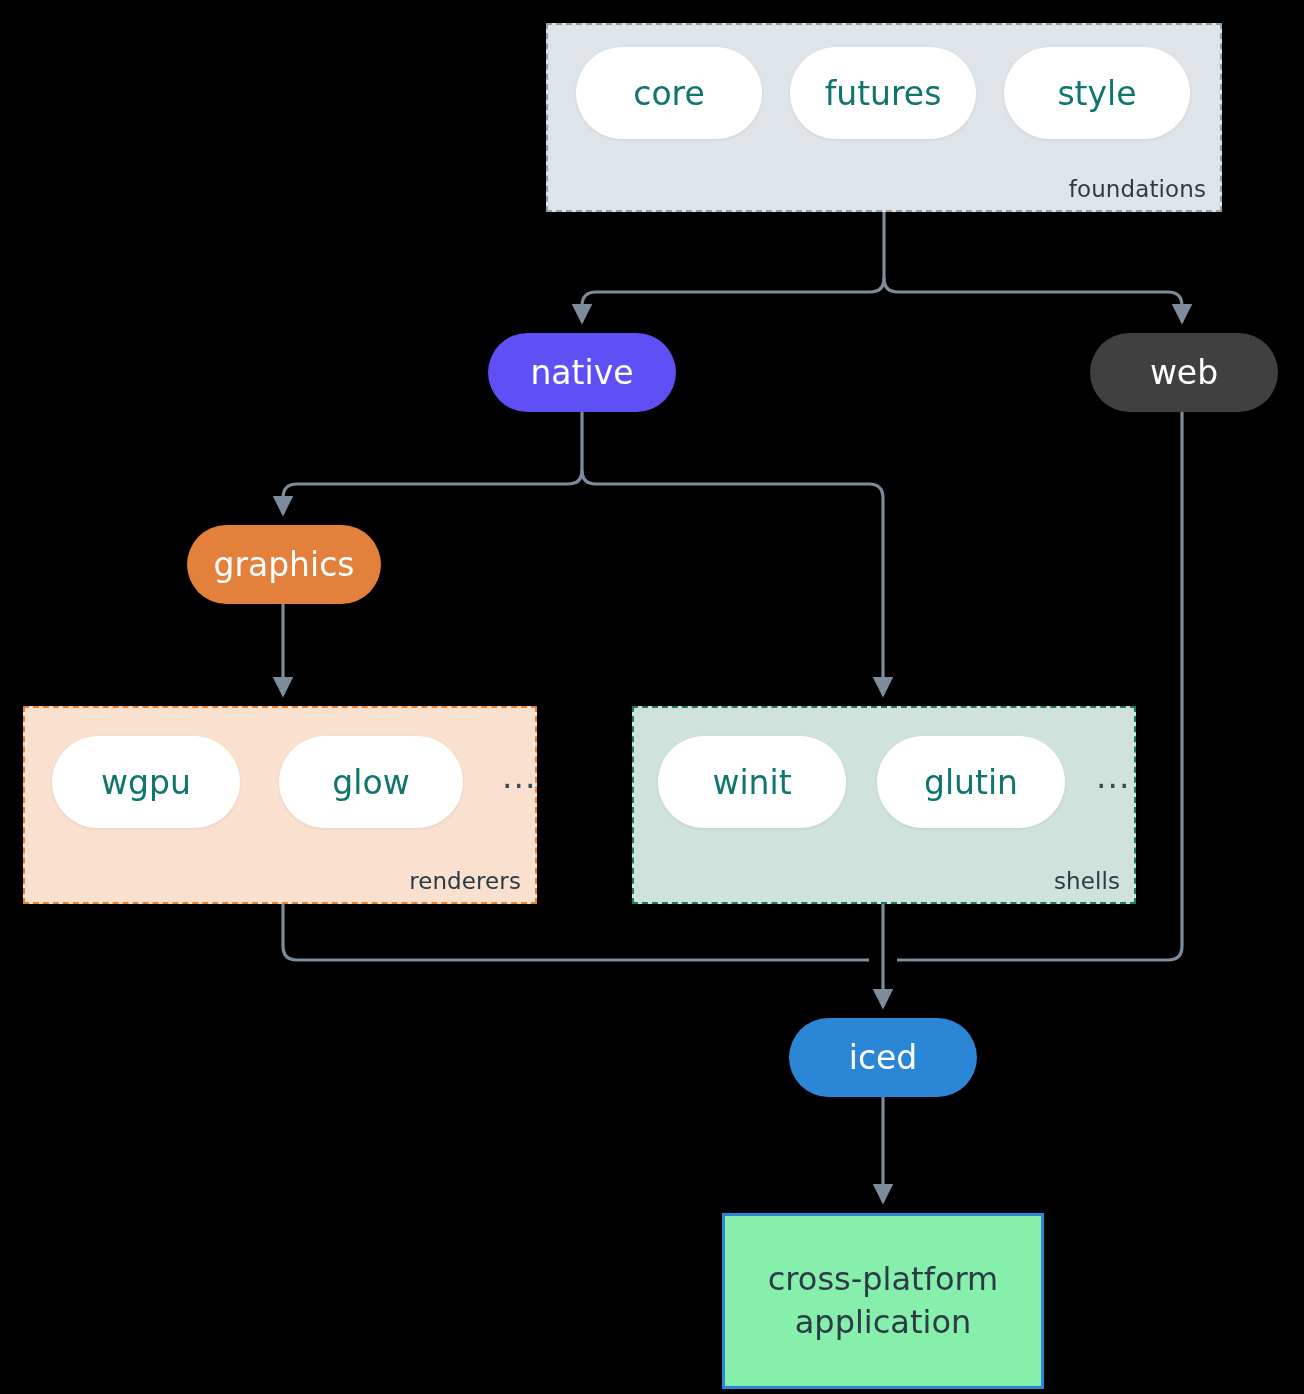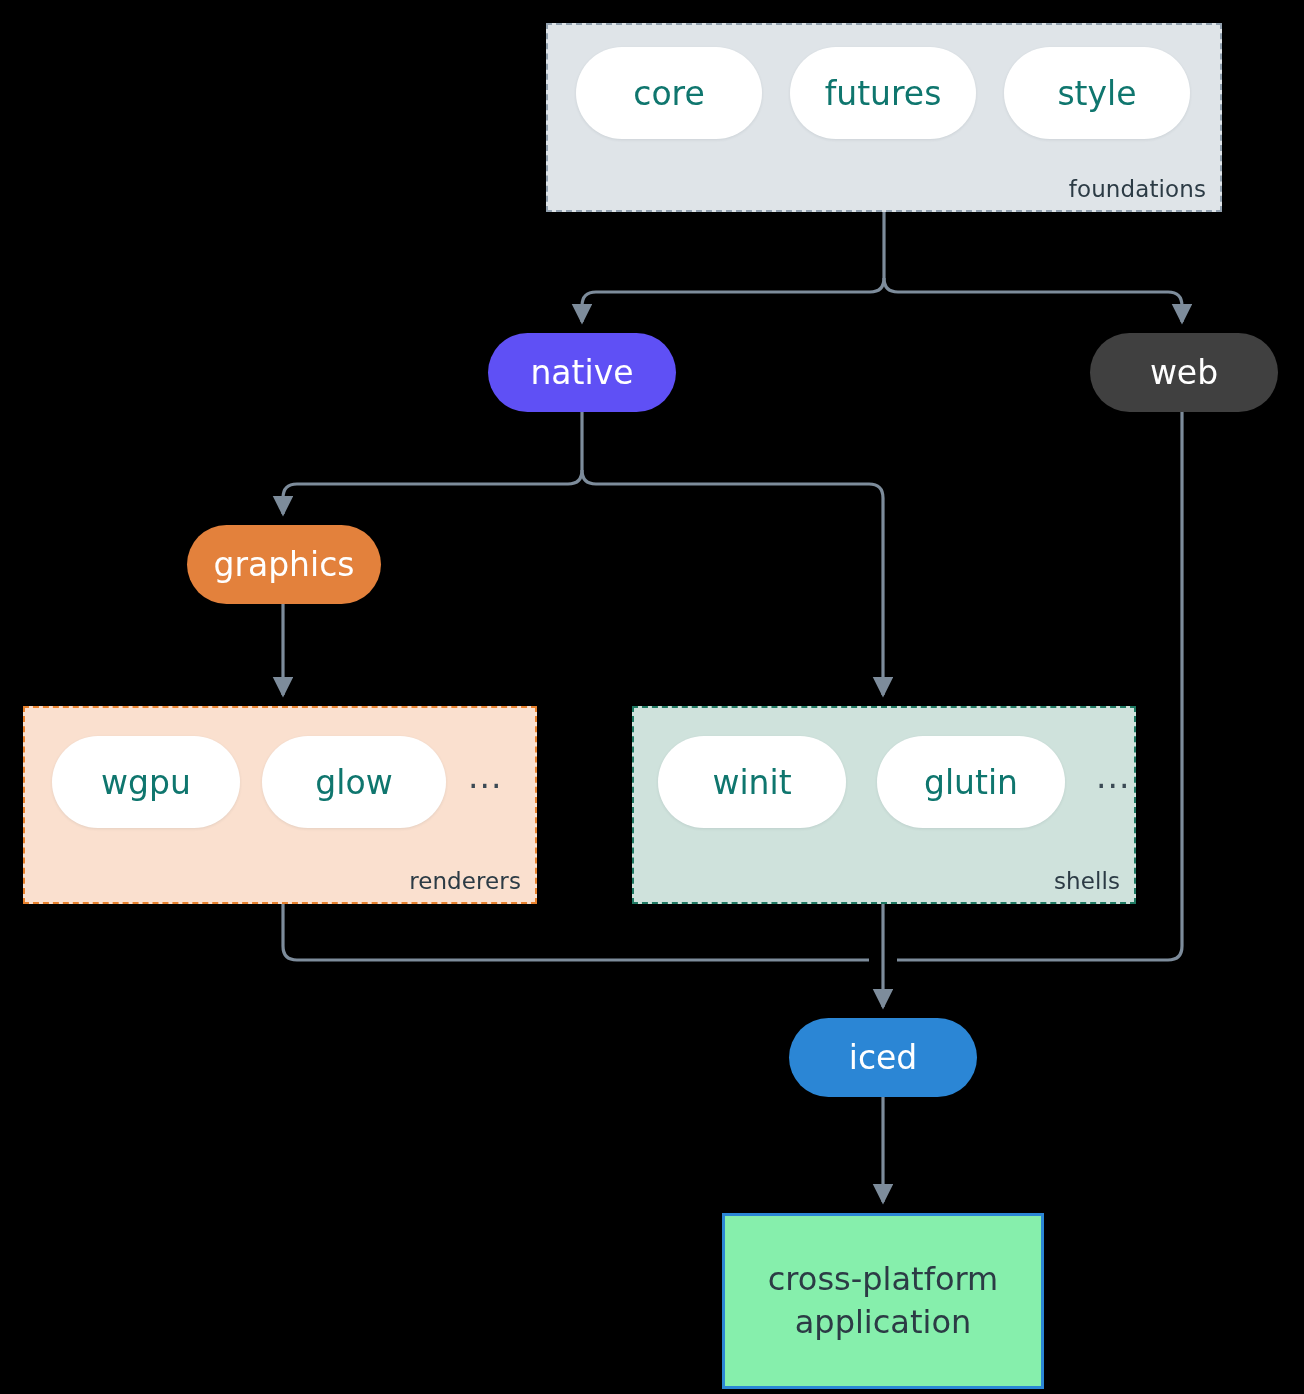--- a/index.html
+++ b/index.html
@@ -176,21 +176,21 @@
   <div class="cluster" id="cluster-foundations">
     <div class="cluster-row" style="left:28px; top:22px; gap:28px;">
       <div class="pill-white" style="width:186px;">core</div>
       <div class="pill-white" style="width:186px;">futures</div>
       <div class="pill-white" style="width:186px;">style</div>
     </div>
     <div class="cluster-label">foundations</div>
   </div>
 
   <div class="cluster" id="cluster-renderers">
-    <div class="cluster-row" style="left:27px; top:28px; gap:22px;">
+    <div class="cluster-row" style="left:27px; top:28px; gap:39px;">
       <div class="pill-white" style="width:188px;">wgpu</div>
       <div class="pill-white" style="width:184px;">glow</div>
       <div class="ellipsis">...</div>
     </div>
     <div class="cluster-label">renderers</div>
   </div>
 
   <div class="cluster" id="cluster-shells">
     <div class="cluster-row" style="left:24px; top:28px; gap:31px;">
       <div class="pill-white" style="width:188px;">winit</div>

